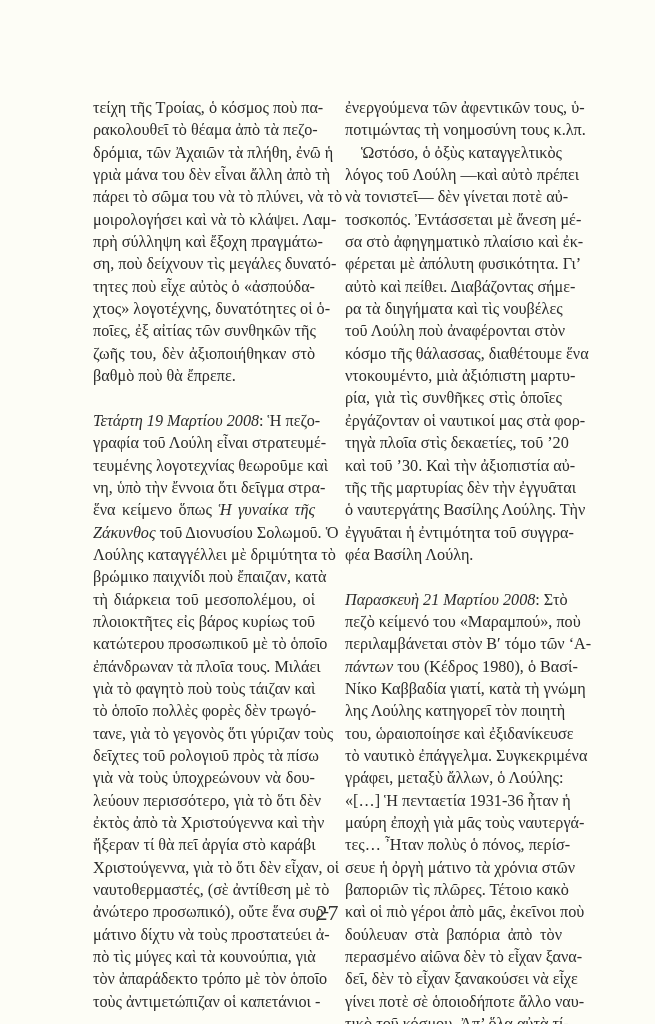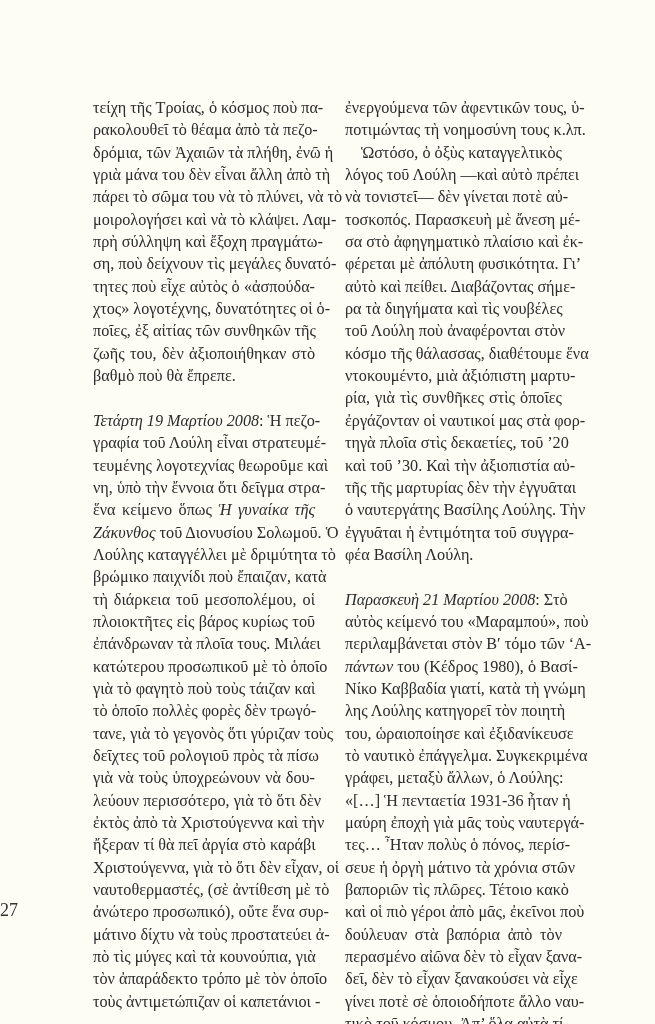--- a/index.html
+++ b/index.html
@@ -31,23 +31,23 @@
     overflow: visible;
   }
   .line.last { text-align-last: left; }
   .indent { padding-left: 16px; }
   .gap { display: block; height: 22.35px; }
   .it { font-style: italic; }
   .page-number {
     position: absolute;
     left: 0; width: 655px;
     top: 900px;
-    text-align: left;
+    text-align: center;
     font-family: "Liberation Serif", serif;
-    font-size: 18px;
+    font-size: 22px;
     color: #333;
   }
 </style>
 </head>
 <body>
 
 <div class="page">
 
   <div class="col col-left">
     <div>
@@ -72,22 +72,22 @@
       <span class="line"><span class="it">Τετάρτη 19 Μαρτίου 2008</span><span>: Ἡ πεζο-</span></span>
       <span class="line">γραφία τοῦ Λούλη εἶναι στρατευμέ-</span>
       <span class="line">τευμένης λογοτεχνίας θεωροῦμε καὶ</span>
       <span class="line">νη, ὑπὸ τὴν ἔννοια ὅτι δεῖγμα στρα-</span>
       <span class="line"><span>ἕνα κείμενο ὅπως </span><span class="it">Ἡ γυναίκα τῆς</span></span>
       <span class="line"><span class="it">Ζάκυνθος</span><span> τοῦ Διονυσίου Σολωμοῦ. Ὁ</span></span>
       <span class="line">Λούλης καταγγέλλει μὲ δριμύτητα τὸ</span>
       <span class="line">βρώμικο παιχνίδι ποὺ ἔπαιζαν, κατὰ</span>
       <span class="line">τὴ διάρκεια τοῦ μεσοπολέμου, οἱ</span>
       <span class="line">πλοιοκτῆτες εἰς βάρος κυρίως τοῦ</span>
+      <span class="line">κατώτερου προσωπικοῦ μὲ τὸ ὁποῖο</span>
       <span class="line">ἐπάνδρωναν τὰ πλοῖα τους. Μιλάει</span>
-      <span class="line">κατώτερου προσωπικοῦ μὲ τὸ ὁποῖο</span>
       <span class="line">γιὰ τὸ φαγητὸ ποὺ τοὺς τάιζαν καὶ</span>
       <span class="line">τὸ ὁποῖο πολλὲς φορὲς δὲν τρωγό-</span>
       <span class="line">τανε, γιὰ τὸ γεγονὸς ὅτι γύριζαν τοὺς</span>
       <span class="line">δεῖχτες τοῦ ρολογιοῦ πρὸς τὰ πίσω</span>
       <span class="line">γιὰ νὰ τοὺς ὑποχρεώνουν νὰ δου-</span>
       <span class="line">λεύουν περισσότερο, γιὰ τὸ ὅτι δὲν</span>
       <span class="line">ἐκτὸς ἀπὸ τὰ Χριστούγεννα καὶ τὴν</span>
       <span class="line">ἤξεραν τί θὰ πεῖ ἀργία στὸ καράβι</span>
       <span class="line">Χριστούγεννα, γιὰ τὸ ὅτι δὲν εἶχαν, οἱ</span>
       <span class="line">ναυτοθερμαστές, (σὲ ἀντίθεση μὲ τὸ</span>
@@ -101,21 +101,21 @@
 
   <div class="col col-right">
     <div>
       <span class="line">ἐνεργούμενα τῶν ἀφεντικῶν τους, ὑ-</span>
       <span class="line last">ποτιμώντας τὴ νοημοσύνη τους κ.λπ.</span>
     </div>
     <div>
       <span class="line indent">Ὡστόσο, ὁ ὀξὺς καταγγελτικὸς</span>
       <span class="line">λόγος τοῦ Λούλη —καὶ αὐτὸ πρέπει</span>
       <span class="line">νὰ τονιστεῖ— δὲν γίνεται ποτὲ αὐ-</span>
-      <span class="line">τοσκοπός. Παρασκευὴ μὲ ἄνεση μέ-</span>
+      <span class="line">τοσκοπός. Ἐντάσσεται μὲ ἄνεση μέ-</span>
       <span class="line">σα στὸ ἀφηγηματικὸ πλαίσιο καὶ ἐκ-</span>
       <span class="line">φέρεται μὲ ἀπόλυτη φυσικότητα. Γι’</span>
       <span class="line">αὐτὸ καὶ πείθει. Διαβάζοντας σήμε-</span>
       <span class="line">ρα τὰ διηγήματα καὶ τὶς νουβέλες</span>
       <span class="line">τοῦ Λούλη ποὺ ἀναφέρονται στὸν</span>
       <span class="line">κόσμο τῆς θάλασσας, διαθέτουμε ἕνα</span>
       <span class="line">ντοκουμέντο, μιὰ ἀξιόπιστη μαρτυ-</span>
       <span class="line">ρία, γιὰ τὶς συνθῆκες στὶς ὁποῖες</span>
       <span class="line">ἐργάζονταν οἱ ναυτικοί μας στὰ φορ-</span>
       <span class="line">τηγὰ πλοῖα στὶς δεκαετίες, τοῦ ’20</span>
@@ -123,21 +123,21 @@
       <span class="line">τῆς τῆς μαρτυρίας δὲν τὴν ἐγγυᾶται</span>
       <span class="line">ὁ ναυτεργάτης Βασίλης Λούλης. Τὴν</span>
       <span class="line">ἐγγυᾶται ἡ ἐντιμότητα τοῦ συγγρα-</span>
       <span class="line last">φέα Βασίλη Λούλη.</span>
     </div>
 
     <span class="gap"></span>
 
     <div>
       <span class="line"><span class="it">Παρασκευὴ 21 Μαρτίου 2008</span><span>: Στὸ</span></span>
-      <span class="line">αὐτὸς κείμενό του «Μαραμπού», ποὺ</span>
+      <span class="line">πεζὸ κείμενό του «Μαραμπού», ποὺ</span>
       <span class="line">περιλαμβάνεται στὸν Β′ τόμο τῶν ‘Α-</span>
       <span class="line"><span class="it">πάντων</span><span> του (Κέδρος 1980), ὁ Βασί-</span></span>
       <span class="line">Νίκο Καββαδία γιατί, κατὰ τὴ γνώμη</span>
       <span class="line">λης Λούλης κατηγορεῖ τὸν ποιητὴ</span>
       <span class="line">του, ὡραιοποίησε καὶ ἐξιδανίκευσε</span>
       <span class="line">τὸ ναυτικὸ ἐπάγγελμα. Συγκεκριμένα</span>
       <span class="line last">γράφει, μεταξὺ ἄλλων, ὁ Λούλης:</span>
       <span class="line">«[…] Ἡ πενταετία 1931-36 ἦταν ἡ</span>
       <span class="line">μαύρη ἐποχὴ γιὰ μᾶς τοὺς ναυτεργά-</span>
       <span class="line">τες… Ἦταν πολὺς ὁ πόνος, περίσ-</span>

